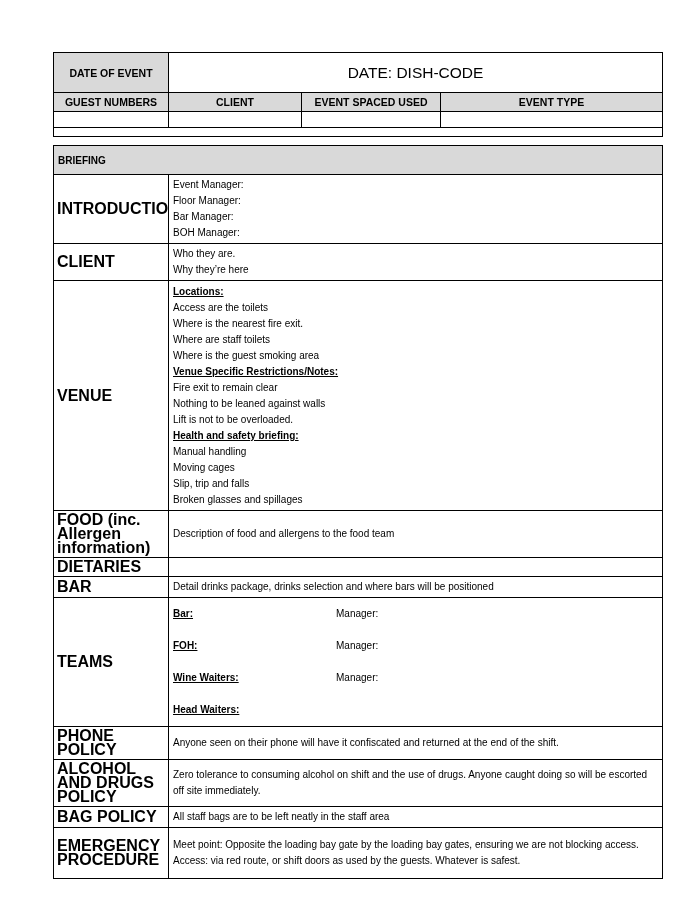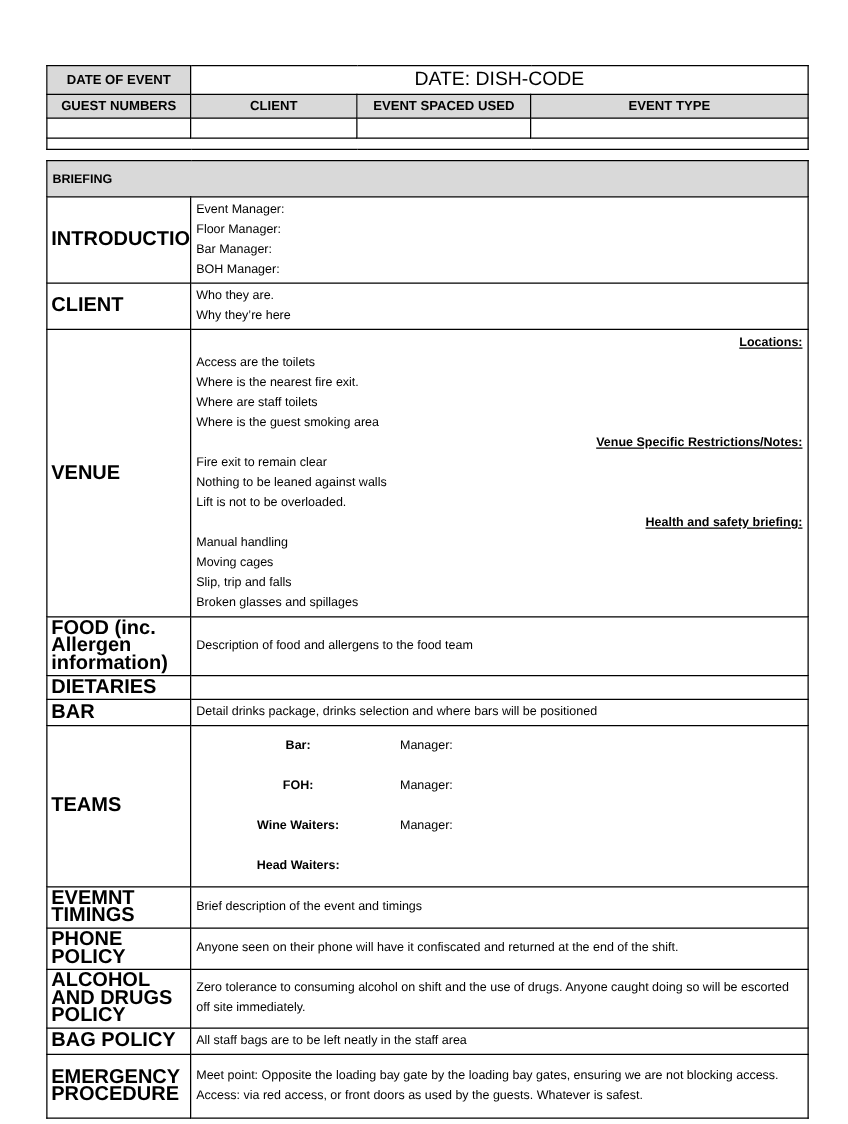--- a/index.html
+++ b/index.html
@@ -5,54 +5,54 @@
   * { box-sizing: border-box; }
   html, body { margin: 0; padding: 0; }
   body {
     width: 678px; height: 899px;
     background: #ffffff;
     color: #000000;
     font-family: "Liberation Sans", sans-serif;
   }
   .page { padding: 52px 0 0 37px; }
 
-  table { border-collapse: collapse; table-layout: fixed; }
+  table { border-collapse: collapse; table-layout: fixed; margin-left: 16px; }
   td { border: 1.5px solid #000000; padding: 0 4px; overflow: hidden; }
 
   
   .top-table { width: 609px; }
   .top-table col.c1 { width: 115px; }
   .top-table col.c2 { width: 133px; }
   .top-table col.c3 { width: 139px; }
   .top-table col.c4 { width: 222px; }
   .shaded { background: #d9d9d9; }
   .hdr-cell {
     font-size: 10.5px; font-weight: bold; text-align: center;
     height: 19px; vertical-align: middle;
   }
   .date-title-cell {
-    font-size: 15.5px; text-align: center; vertical-align: middle; height: 23px;
+    font-size: 15.5px; text-align: center; vertical-align: middle; height: 40px;
   }
   .blank-cell { height: 16px; }
   .footer-strip { height: 9px; }
 
   
   .briefing-table { width: 609px; margin-top: 8px; }
   .briefing-table col.lc { width: 115px; }
   .briefing-table col.cc { width: 494px; }
   .section-hdr {
     font-size: 10px; font-weight: bold; height: 29px; vertical-align: middle;
   }
   td.lbl {
     font-size: 16px; font-weight: bold; vertical-align: middle;
     line-height: 14px; padding: 2px 3px;
   }
   td.cnt { font-size: 10px; vertical-align: middle; padding: 2px 4px; }
   .line { line-height: 16px; white-space: normal; }
-  .line.hd { font-weight: bold; text-decoration: underline; text-align: right; }
+  .line.hd { font-weight: bold; text-decoration: underline; }
 
   .r-intro td { height: 66px; }
   .r-client td { height: 33px; }
   .r-venue td { height: 221px; }
   .r-venue td.cnt { vertical-align: top; padding-top: 3px; }
   .r-food td { height: 34px; }
   .r-diet td { height: 18px; }
   .r-bar td { height: 18px; }
   .r-furn td { height: 18px; }
   .r-teams td { height: 129px; }
@@ -60,21 +60,21 @@
   .r-phone td { height: 20px; }
   .r-alc td { height: 36px; }
   .r-bag td { height: 18px; }
   .r-emg td { height: 51px; }
   .r-staff td { height: 18px; }
 
   .team-group { line-height: 16px; margin-bottom: 16px; }
   .team-group:last-child { margin-bottom: 0; }
   .team-name {
     display: inline-block; width: 163px;
-    font-weight: bold;  text-align: center;
+    font-weight: bold; text-decoration: underline;
   }
   .team-manager { display: inline-block; }
 </style>
 </head>
 <body>
 
 <div class="page">
 
   <table class="top-table">
     <colgroup>
@@ -186,26 +186,20 @@
         </div>
         <div class="team-group">
           <span class="team-name">Wine Waiters:</span><span class="team-manager">Manager:</span>
         </div>
         <div class="team-group">
           <span class="team-name">Head Waiters:</span><span class="team-manager"></span>
         </div>
       </td>
     </tr>
 
-    <tr class="r-evt">
-      <td class="lbl">EVEMNT TIMINGS</td>
-      <td class="cnt">
-        <div class="line">Brief description of the event and timings</div>
-      </td>
-    </tr>
 
     <tr class="r-phone">
       <td class="lbl">PHONE POLICY</td>
       <td class="cnt">
         <div class="line">Anyone seen on their phone will have it confiscated and returned at the end of the shift.</div>
       </td>
     </tr>
 
     <tr class="r-alc">
       <td class="lbl">ALCOHOL AND DRUGS POLICY</td>
@@ -218,20 +212,20 @@
       <td class="lbl">BAG POLICY</td>
       <td class="cnt">
         <div class="line">All staff bags are to be left neatly in the staff area</div>
       </td>
     </tr>
 
     <tr class="r-emg">
       <td class="lbl">EMERGENCY PROCEDURE</td>
       <td class="cnt">
         <div class="line">Meet point: Opposite the loading bay gate by the loading bay gates, ensuring we are not blocking access.</div>
-        <div class="line">Access: via red access, or front doors as used by the guests. Whatever is safest.</div>
+        <div class="line">Access: via red route, or shift doors as used by the guests. Whatever is safest.</div>
       </td>
     </tr>
 
 
   </tbody>
     </table>
 </div>
 
 </body></html>

